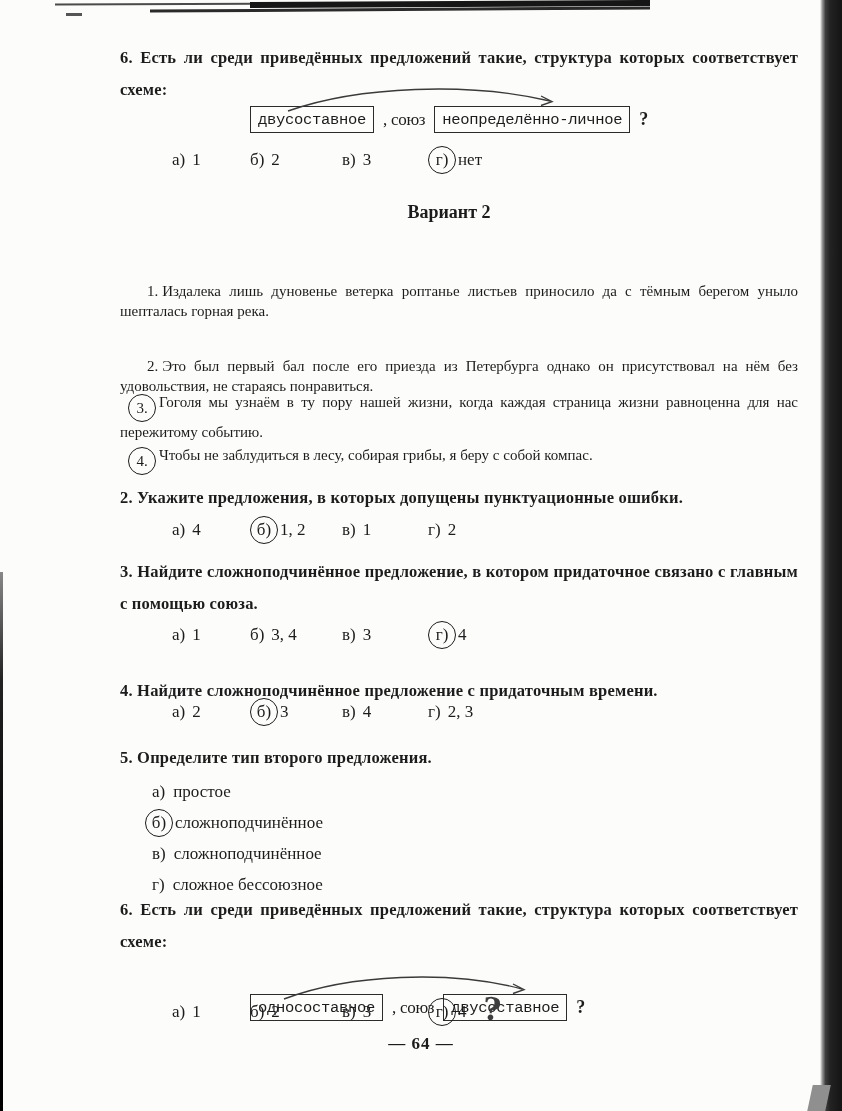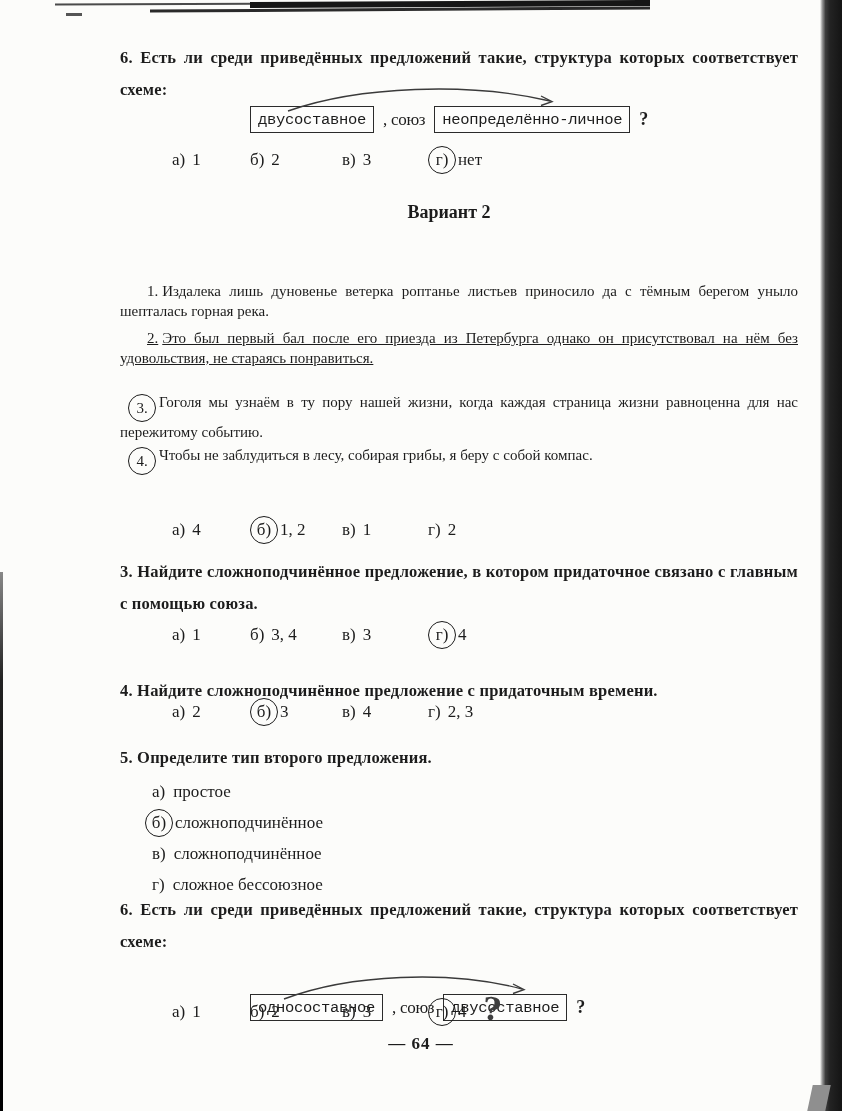--- a/index.html
+++ b/index.html
@@ -147,30 +147,31 @@
       <span>нет</span>
     </div>
   </div>
 
   <div class="abs variant-title" style="top:202px;">Вариант 2</div>
 
 
   <div class="abs sent indent" style="top:281px;">
     <span class="num">1.</span><span>Издалека лишь дуновенье ветерка роптанье листьев приносило да с тёмным берегом уныло шепталась горная река.</span>
   </div>
-  <div class="abs sent indent" style="top:328px;text-decoration:underline;">
+  <div class="abs sent indent" style="top:356px;">
     <span class="num">2.</span><span>Это был первый бал после его приезда из Петербурга однако он присутствовал на нём без удовольствия, не стараясь понравиться.</span>
   </div>
   <div class="abs sent indent-sm" style="top:392px;">
     <span class="circle">3.</span><span>Гоголя мы узнаём в ту пору нашей жизни, когда каждая страница жизни равноценна для нас пережитому событию.</span>
   </div>
   <div class="abs sent indent-sm" style="top:445px;">
     <span class="circle">4.</span><span>Чтобы не заблудиться в лесу, собирая грибы, я беру с собой компас.</span>
   </div>
 
+  <div class="abs prompt" style="top:482px;">2. Укажите предложения, в которых допущены пунктуационные ошибки.</div>
   <div class="abs opts" style="top:516px;">
     <div class="opt w1">
       <span class="lbl">а)</span>
       <span>4</span>
     </div>
     <div class="opt w2">
       <span class="lbl circle">б)</span>
       <span>1, 2</span>
     </div>
     <div class="opt w3">

